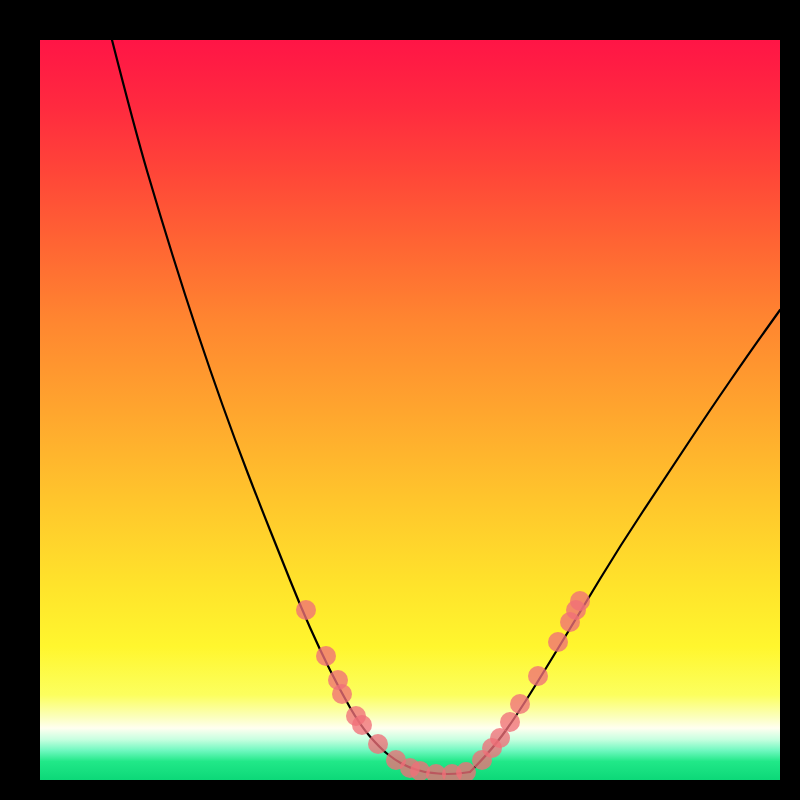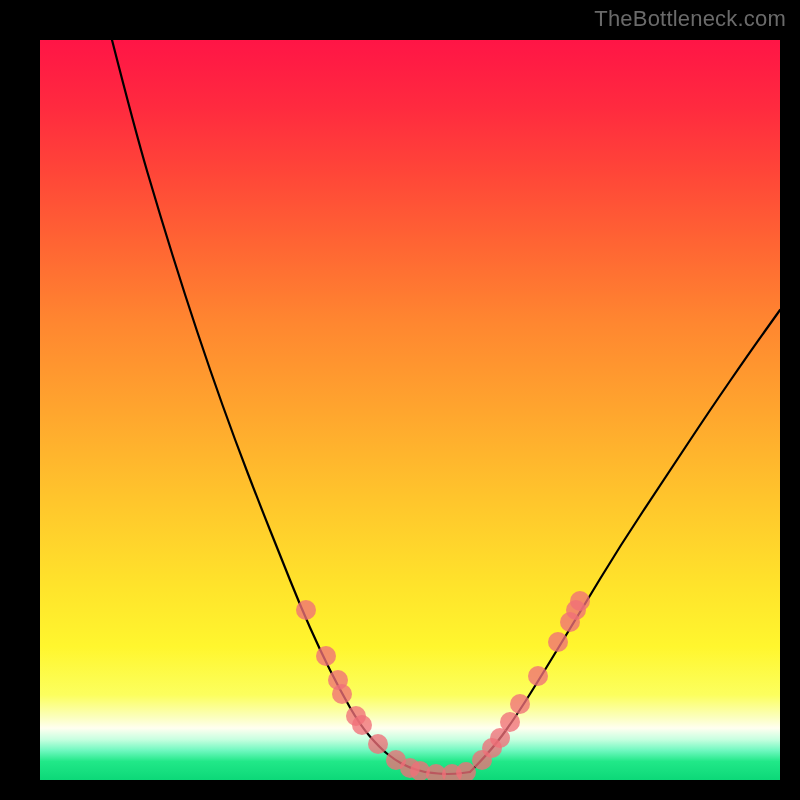--- a/index.html
+++ b/index.html
@@ -91,14 +91,13 @@
           <circle cx="470" cy="682" r="10" fill="#f07078" fill-opacity="0.78"></circle>
           <circle cx="480" cy="664" r="10" fill="#f07078" fill-opacity="0.78"></circle>
           <circle cx="498" cy="636" r="10" fill="#f07078" fill-opacity="0.78"></circle>
           <circle cx="518" cy="602" r="10" fill="#f07078" fill-opacity="0.78"></circle>
           <circle cx="530" cy="582" r="10" fill="#f07078" fill-opacity="0.78"></circle>
           <circle cx="536" cy="570" r="10" fill="#f07078" fill-opacity="0.78"></circle>
           <circle cx="540" cy="561" r="10" fill="#f07078" fill-opacity="0.78"></circle>
         </g>
     </svg>
   </div>
-  <div class="watermark">TheBottleneck.com</div>
 </div>
 
 </body></html>

